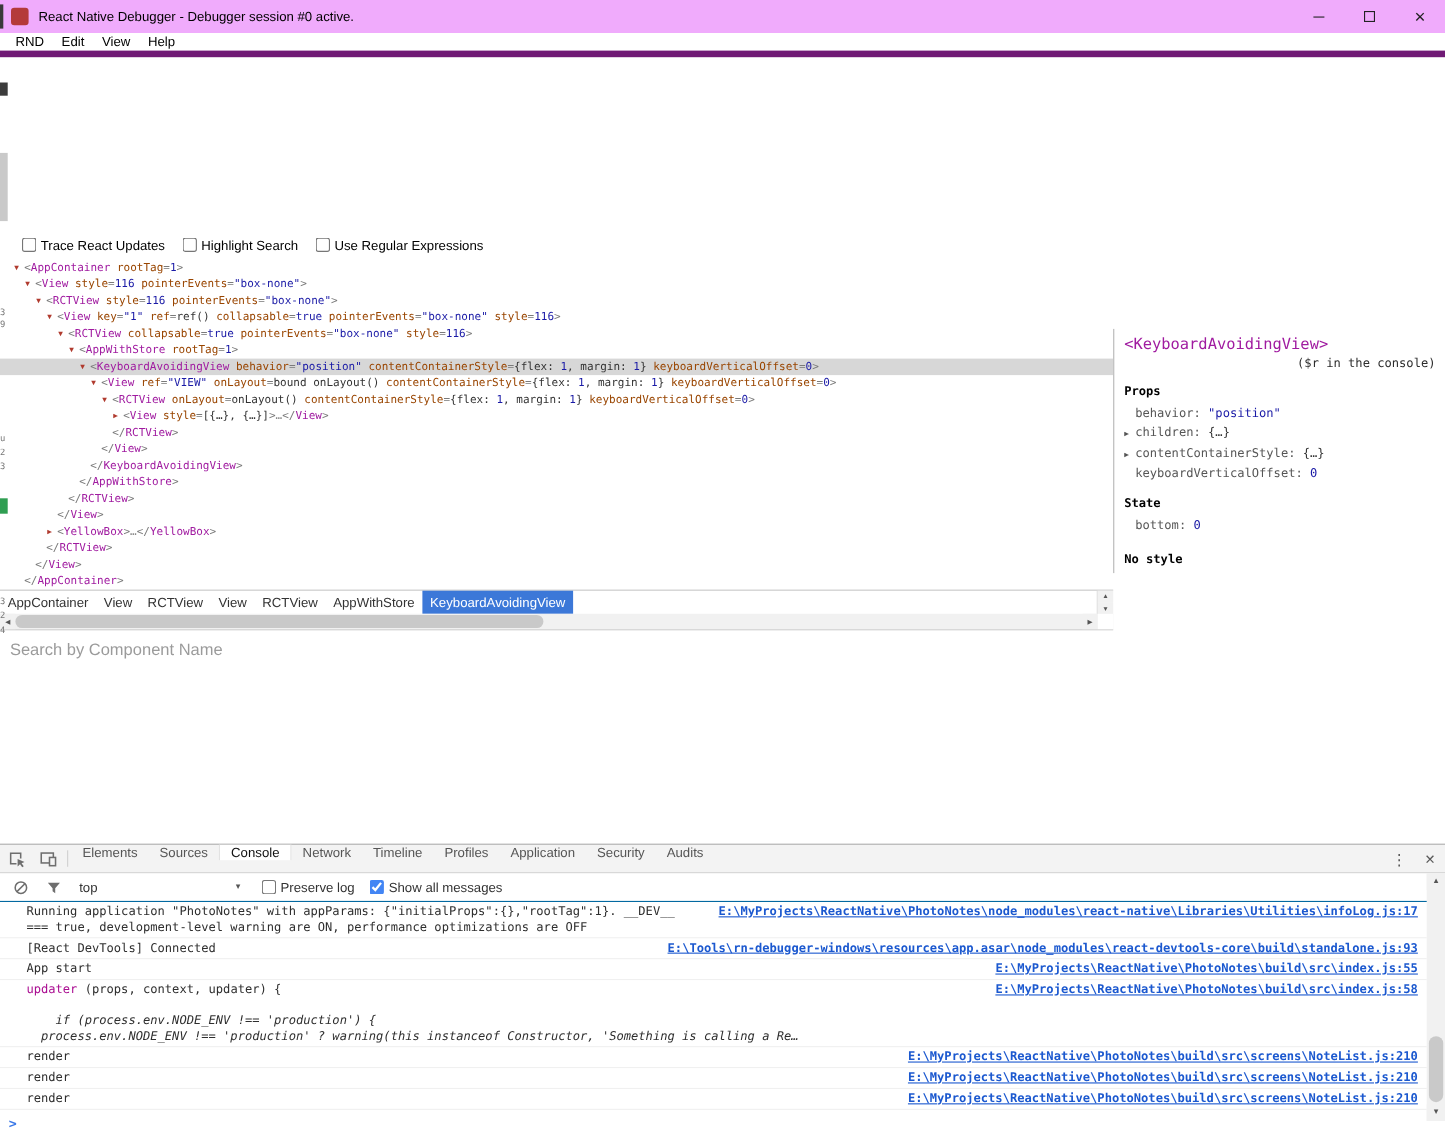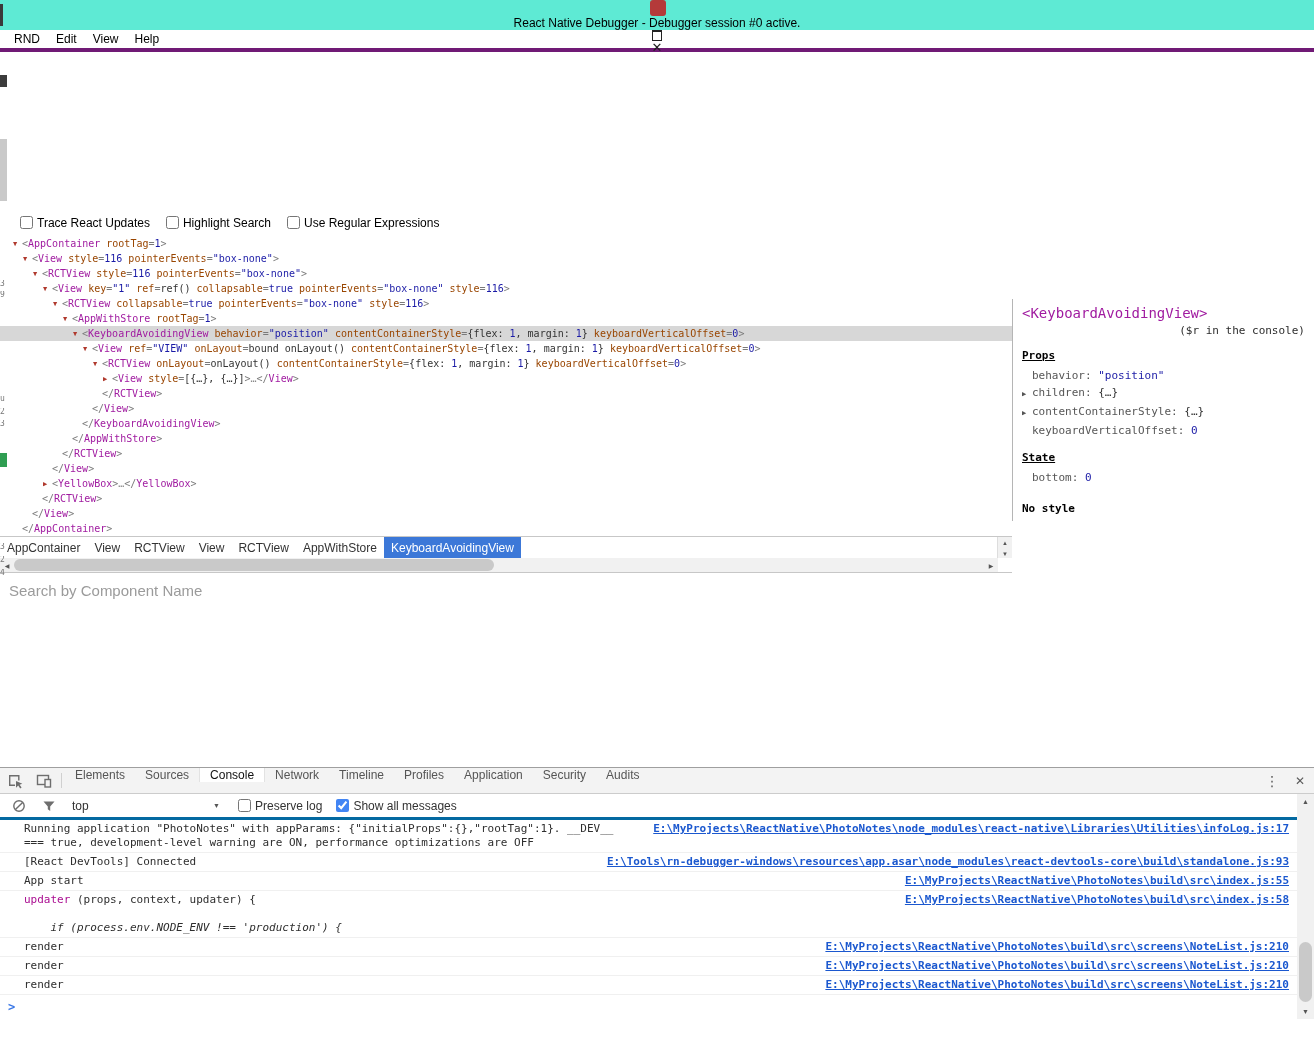--- a/index.html
+++ b/index.html
@@ -1,29 +1,29 @@
 <!DOCTYPE html>
 <html><head>
 <meta charset="utf-8">
 <style>
 *{margin:0;padding:0;box-sizing:border-box;}
 html,body{width:1314px;height:1040px;}
 body{font-family:"Liberation Sans",sans-serif;background:#fff;color:#000;position:relative;overflow:hidden;}
 
 
-.titlebar{height:30px;display:flex;align-items:center;background:#5eead4;flex-direction:column;}
+.titlebar{height:30px;display:flex;align-items:center;background:#f0abfc;}
 .app-icon{width:16px;height:16px;border-radius:3px;background:#b43a3a;margin:0 9px 0 10px;flex:none;}
 .title{font-size:12px;flex:1;white-space:nowrap;}
 .win-btn{width:46px;height:30px;display:flex;align-items:center;justify-content:center;}
 .ic-min{width:10px;height:1px;background:#222;}
 .ic-max{width:10px;height:10px;border:1px solid #222;}
 .ic-x{font-size:13px;color:#222;line-height:1;}
 
 
-.menubar{height:22px;display:flex;align-items:center;font-size:12px;padding-left:6px;border-bottom:4px solid #701a75;}
+.menubar{height:22px;display:flex;align-items:center;font-size:12px;padding-left:6px;border-bottom:6px solid #701a75;}
 .menu-item{padding:3px 8px;}
 
 
 .content{display:flex;height:715px;align-items:center;}
 .left-col{width:1012px;display:flex;flex-direction:column;}
 .right-col{width:302px;border-left:1px solid #b5b5b5;font-family:"DejaVu Sans Mono",monospace;font-size:11px;padding:6px 9px;overflow:hidden;}
 
 
 .rt-toolbar{height:23px;flex:none;display:flex;align-items:center;gap:16px;padding-left:20px;font-size:12px;}
 .tb-check{display:flex;align-items:center;gap:4px;}
@@ -50,39 +50,39 @@
 .hs-thumb{position:absolute;left:14px;top:1px;height:12px;width:480px;background:#c9c9c9;border-radius:6px;}
 .hs-corner{position:absolute;right:0;top:0;width:14px;height:14px;background:#fff;}
 
 
 .search{height:36px;flex:none;border:none;border-top:1px solid #c7c7c7;font-family:"Liberation Sans",sans-serif;font-size:15px;padding:0 9px;outline:none;color:#444;width:100%;}
 .search::placeholder{color:#9b9b9b;}
 
 
 .sb-header-tag{color:#a01ba0;font-size:14px;}
 .sb-hint{font-size:11px;color:#2c2c2c;text-align:right;margin-top:3px;}
-.sb-title{font-weight:bold;font-size:11px;margin:12px 0 5px;color:#000;text-decoration:underline;}
+.sb-title{font-weight:bold;font-size:11px;margin:12px 0 5px;color:#000;}
 .sb-item{line-height:17px;color:#565656;}
 .sb-arw{display:inline-block;width:10px;font-size:7px;color:#555;}
 .sb-arw-sp{display:inline-block;width:10px;}
 .sb-val.string{color:#1a1aa6}.sb-val.number{color:#1a1aa6}.sb-val.object{color:#333}
 .no-style{font-weight:bold;font-size:11px;margin-top:16px;color:#000;}
 
 
 .devtools{height:273px;border-top:1px solid #9f9f9f;display:flex;flex-direction:column;position:relative;background:#fff;}
 .dt-tabbar{height:26px;flex:none;background:#f3f3f3;border-bottom:1px solid #ccc;display:flex;align-items:stretch;font-size:12px;color:#555;padding-left:2px;}
 .dt-iconbtn{width:28px;display:flex;align-items:center;justify-content:center;}
 .dt-sep{width:1px;background:#d0d0d0;margin:5px 3px;}
 .dt-tab{display:flex;align-items:center;padding:0 10px;}
 .dt-tab.active{background:#fff;color:#111;border-left:1px solid #e2e2e2;border-right:1px solid #e2e2e2;}
 .dt-right{margin-left:auto;display:flex;align-items:stretch;}
 .dt-kebab{font-size:14px;color:#5a5a5a;}
 .dt-close{font-size:12px;color:#5a5a5a;}
 
-.dt-ctoolbar{height:26px;flex:none;display:flex;align-items:center;font-size:12px;color:#333;border-bottom:3px solid #0369a1;padding-left:8px;gap:8px;background:#fff;}
+.dt-ctoolbar{height:26px;flex:none;display:flex;align-items:center;font-size:12px;color:#333;border-bottom:1px solid #0369a1;padding-left:8px;gap:8px;background:#fff;}
 .ct-iconbtn{width:22px;display:flex;align-items:center;justify-content:center;}
 .ct-select{width:148px;display:flex;align-items:center;justify-content:space-between;margin-left:4px;}
 .ct-caret{font-size:7px;color:#555;}
 
 .dt-console{flex:1;font-family:"DejaVu Sans Mono",monospace;font-size:11px;color:#2e2e2e;overflow:hidden;padding-right:17px;}
 .msg{border-bottom:1px solid #f0f0f0;padding:2px 8px 2px 24px;}
 .msg-line{display:flex;line-height:14px;min-height:14px;}
 .msg-text{flex:1;white-space:pre;overflow:hidden;}
 .msg-text.italic{font-style:italic;}
 .kw{color:#aa0d91;}
@@ -275,20 +275,23 @@
           <div class="msg">
             <div class="msg-line">
               <span class="msg-text"><span class="kw">updater</span><span> (props, context, updater) {</span></span>
               <a class="msg-link">E:\MyProjects\ReactNative\PhotoNotes\build\src\index.js:58</a>
             </div>
             <div class="msg-line">
               <span class="msg-text"><span></span></span>
             </div>
             <div class="msg-line">
               <span class="msg-text italic"><span>    if (process.env.NODE_ENV !== 'production') {</span></span>
+            </div>
+            <div class="msg-line">
+              <span class="msg-text italic"><span>  process.env.NODE_ENV !== 'production' ? warning(this instanceof Constructor, 'Something is calling a Re…</span></span>
             </div>
           </div>
           <div class="msg">
             <div class="msg-line">
               <span class="msg-text"><span>render</span></span>
               <a class="msg-link">E:\MyProjects\ReactNative\PhotoNotes\build\src\screens\NoteList.js:210</a>
             </div>
           </div>
           <div class="msg">
             <div class="msg-line">

